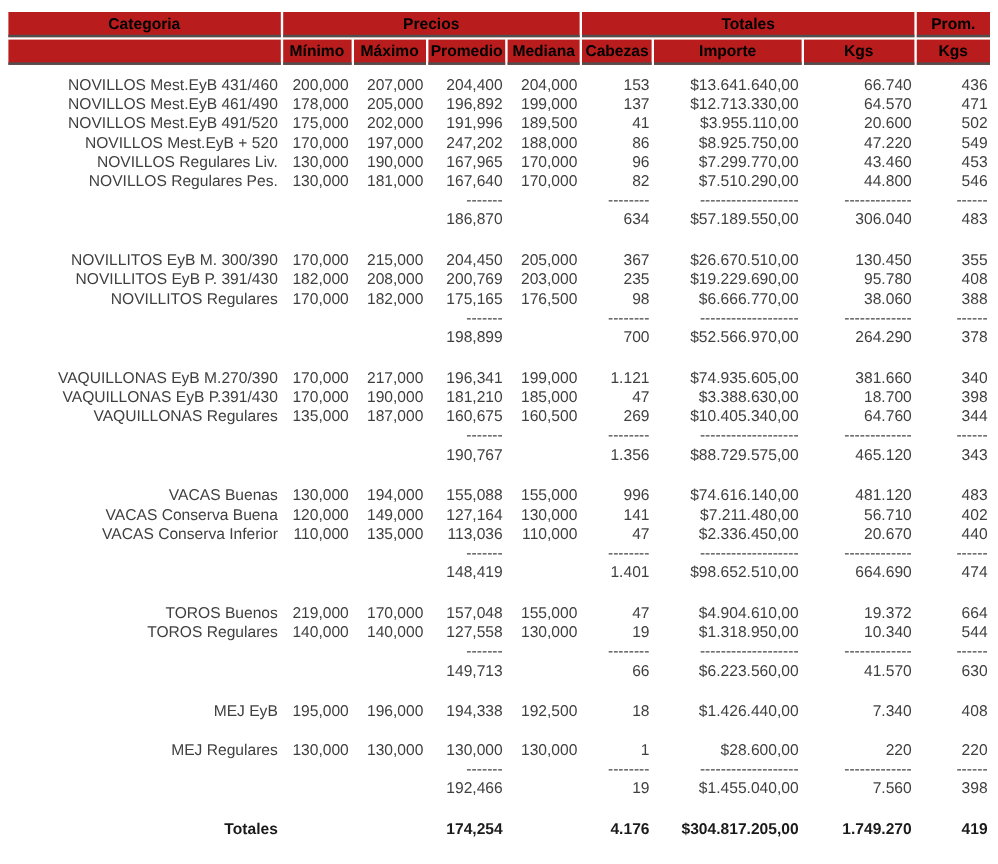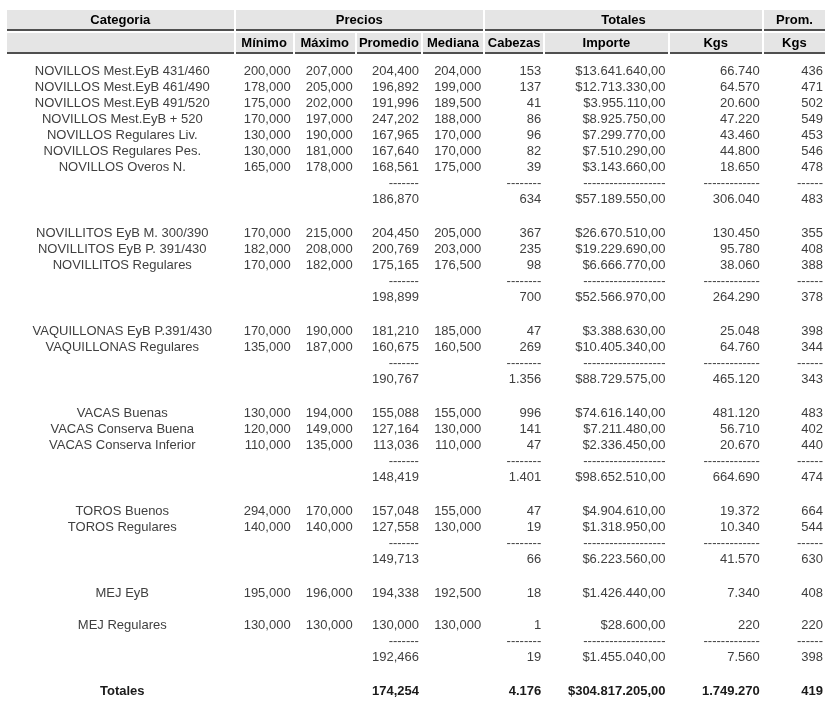--- a/index.html
+++ b/index.html
@@ -1,26 +1,26 @@
 <!DOCTYPE html>
 <html><head>
 <meta charset="utf-8">
 <style>
   html,body { margin:0; padding:0; background:#ffffff; }
   body { width:832px; height:720px; overflow:hidden;
          font-family:"Liberation Sans", sans-serif; }
   .page { box-sizing:border-box; width:832px; padding:8px 5px 0 5px; }
   table { border-collapse:separate; border-spacing:2px; table-layout:fixed;
           width:822px; }
-  th { background:#e5e5e5; color:#000000; font-weight:bold; font-size:13px;
+  th { background:#b91c1c; color:#000000; font-weight:bold; font-size:13px;
        line-height:17px; padding:1px 2px; border-bottom:2px solid #4f4f4f;
        text-align:center; white-space:nowrap; overflow:hidden; }
   td { font-size:13px; line-height:14px; padding:0 2px; white-space:nowrap;
        overflow:hidden; color:#3f3f3f; }
-  td.cat { text-align:center; padding-left:6px; }
+  td.cat { text-align:right; padding-left:6px; }
   td.num { text-align:right; }
   tr.total td { font-weight:bold; color:#1a1a1a; }
   tr.spacer td { padding:0; }
 </style>
 </head>
 <body>
 
 <div class="page">
   <table>
     <colgroup>
@@ -117,31 +117,20 @@
           <td class="num">130,000</td>
           <td class="num">181,000</td>
           <td class="num">167,640</td>
           <td class="num">170,000</td>
           <td class="num">82</td>
           <td class="num">$7.510.290,00</td>
           <td class="num">44.800</td>
           <td class="num">546</td>
         </tr>
         <tr>
-          <td class="cat">NOVILLOS Overos N.</td>
-          <td class="num">165,000</td>
-          <td class="num">178,000</td>
-          <td class="num">168,561</td>
-          <td class="num">175,000</td>
-          <td class="num">39</td>
-          <td class="num">$3.143.660,00</td>
-          <td class="num">18.650</td>
-          <td class="num">478</td>
-        </tr>
-        <tr>
           <td class="cat"></td>
           <td class="num"></td>
           <td class="num"></td>
           <td class="num">-------</td>
           <td class="num"></td>
           <td class="num">--------</td>
           <td class="num">-------------------</td>
           <td class="num">-------------</td>
           <td class="num">------</td>
         </tr>
@@ -211,28 +200,39 @@
           <td class="num"></td>
           <td class="num">700</td>
           <td class="num">$52.566.970,00</td>
           <td class="num">264.290</td>
           <td class="num">378</td>
         </tr>
         <tr class="spacer">
           <td colspan="9" style="height: 16px;"></td>
         </tr>
         <tr>
+          <td class="cat">VAQUILLONAS EyB M.270/390</td>
+          <td class="num">170,000</td>
+          <td class="num">217,000</td>
+          <td class="num">196,341</td>
+          <td class="num">199,000</td>
+          <td class="num">1.121</td>
+          <td class="num">$74.935.605,00</td>
+          <td class="num">381.660</td>
+          <td class="num">340</td>
+        </tr>
+        <tr>
           <td class="cat">VAQUILLONAS EyB P.391/430</td>
           <td class="num">170,000</td>
           <td class="num">190,000</td>
           <td class="num">181,210</td>
           <td class="num">185,000</td>
           <td class="num">47</td>
           <td class="num">$3.388.630,00</td>
-          <td class="num">25.048</td>
+          <td class="num">18.700</td>
           <td class="num">398</td>
         </tr>
         <tr>
           <td class="cat">VAQUILLONAS Regulares</td>
           <td class="num">135,000</td>
           <td class="num">187,000</td>
           <td class="num">160,675</td>
           <td class="num">160,500</td>
           <td class="num">269</td>
           <td class="num">$10.405.340,00</td>
@@ -317,21 +317,21 @@
           <td class="num">1.401</td>
           <td class="num">$98.652.510,00</td>
           <td class="num">664.690</td>
           <td class="num">474</td>
         </tr>
         <tr class="spacer">
           <td colspan="9" style="height: 16px;"></td>
         </tr>
         <tr>
           <td class="cat">TOROS Buenos</td>
-          <td class="num">294,000</td>
+          <td class="num">219,000</td>
           <td class="num">170,000</td>
           <td class="num">157,048</td>
           <td class="num">155,000</td>
           <td class="num">47</td>
           <td class="num">$4.904.610,00</td>
           <td class="num">19.372</td>
           <td class="num">664</td>
         </tr>
         <tr>
           <td class="cat">TOROS Regulares</td>

